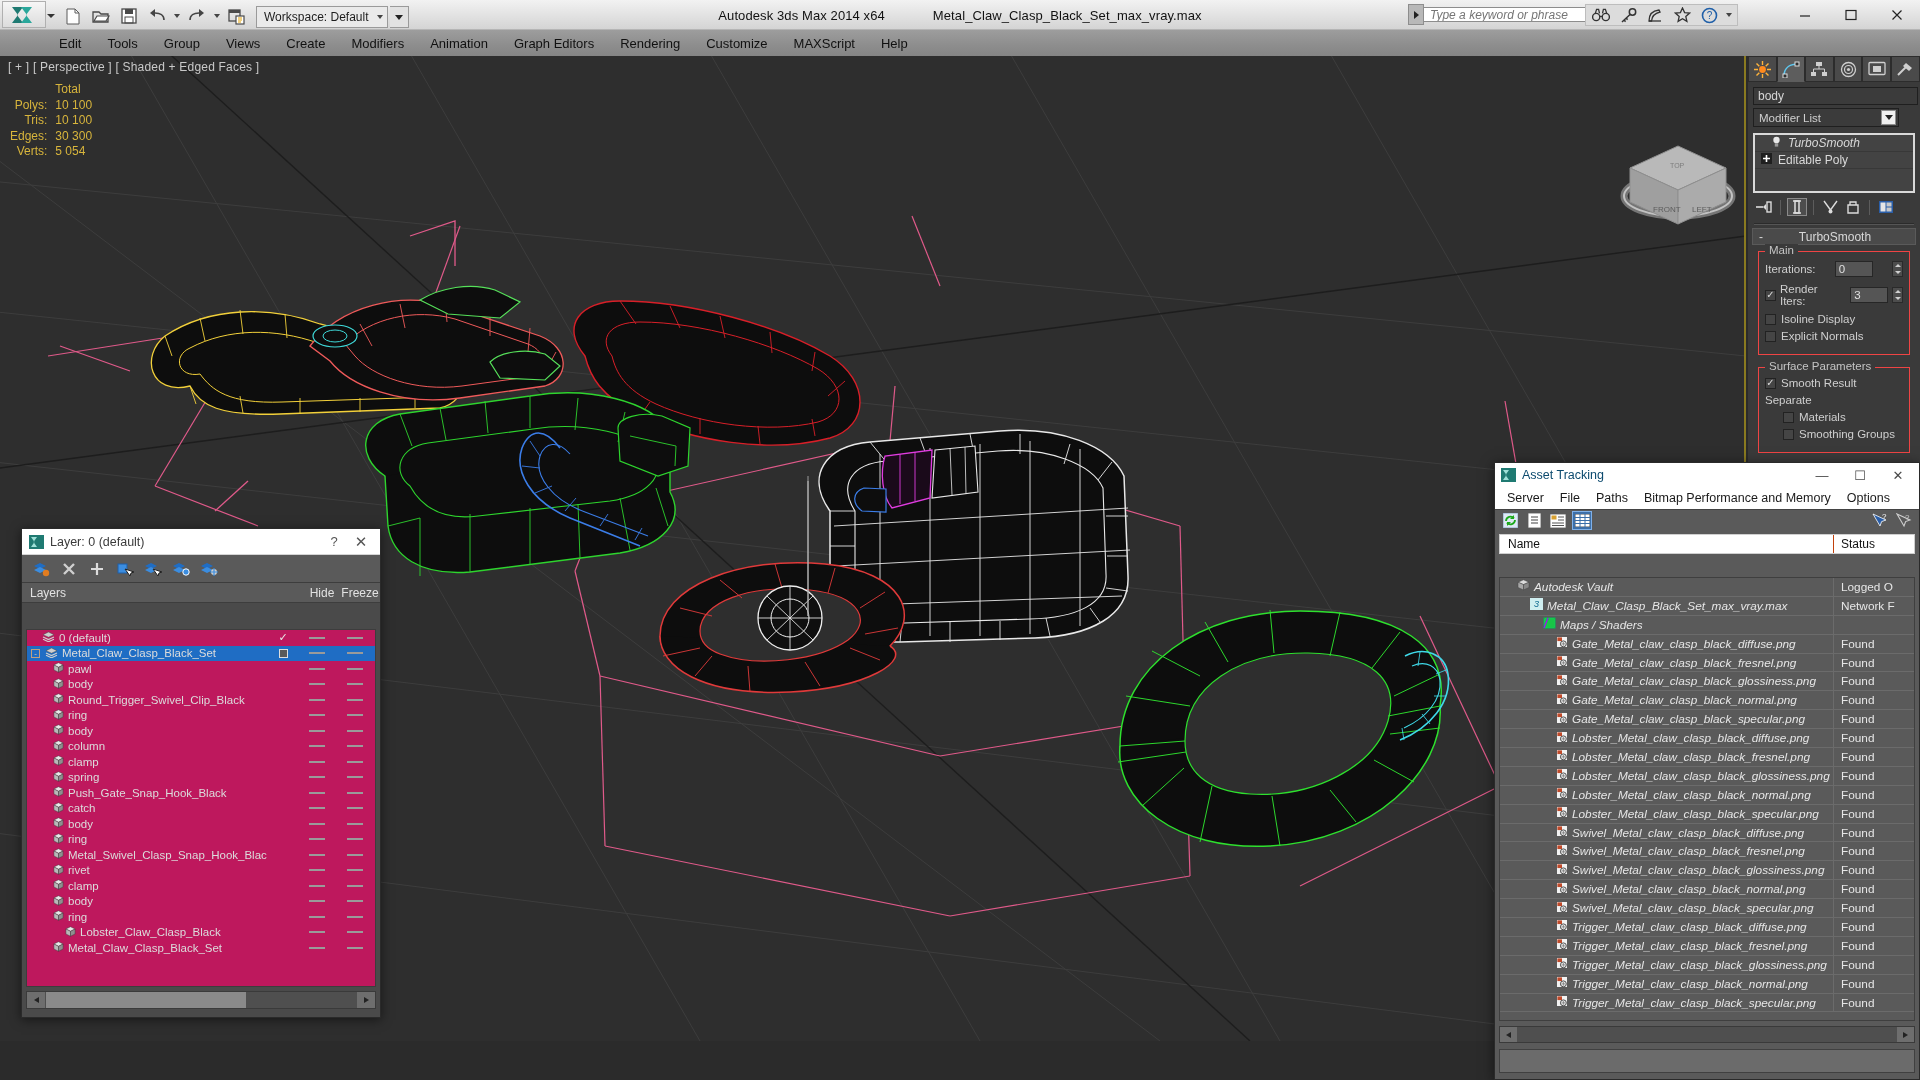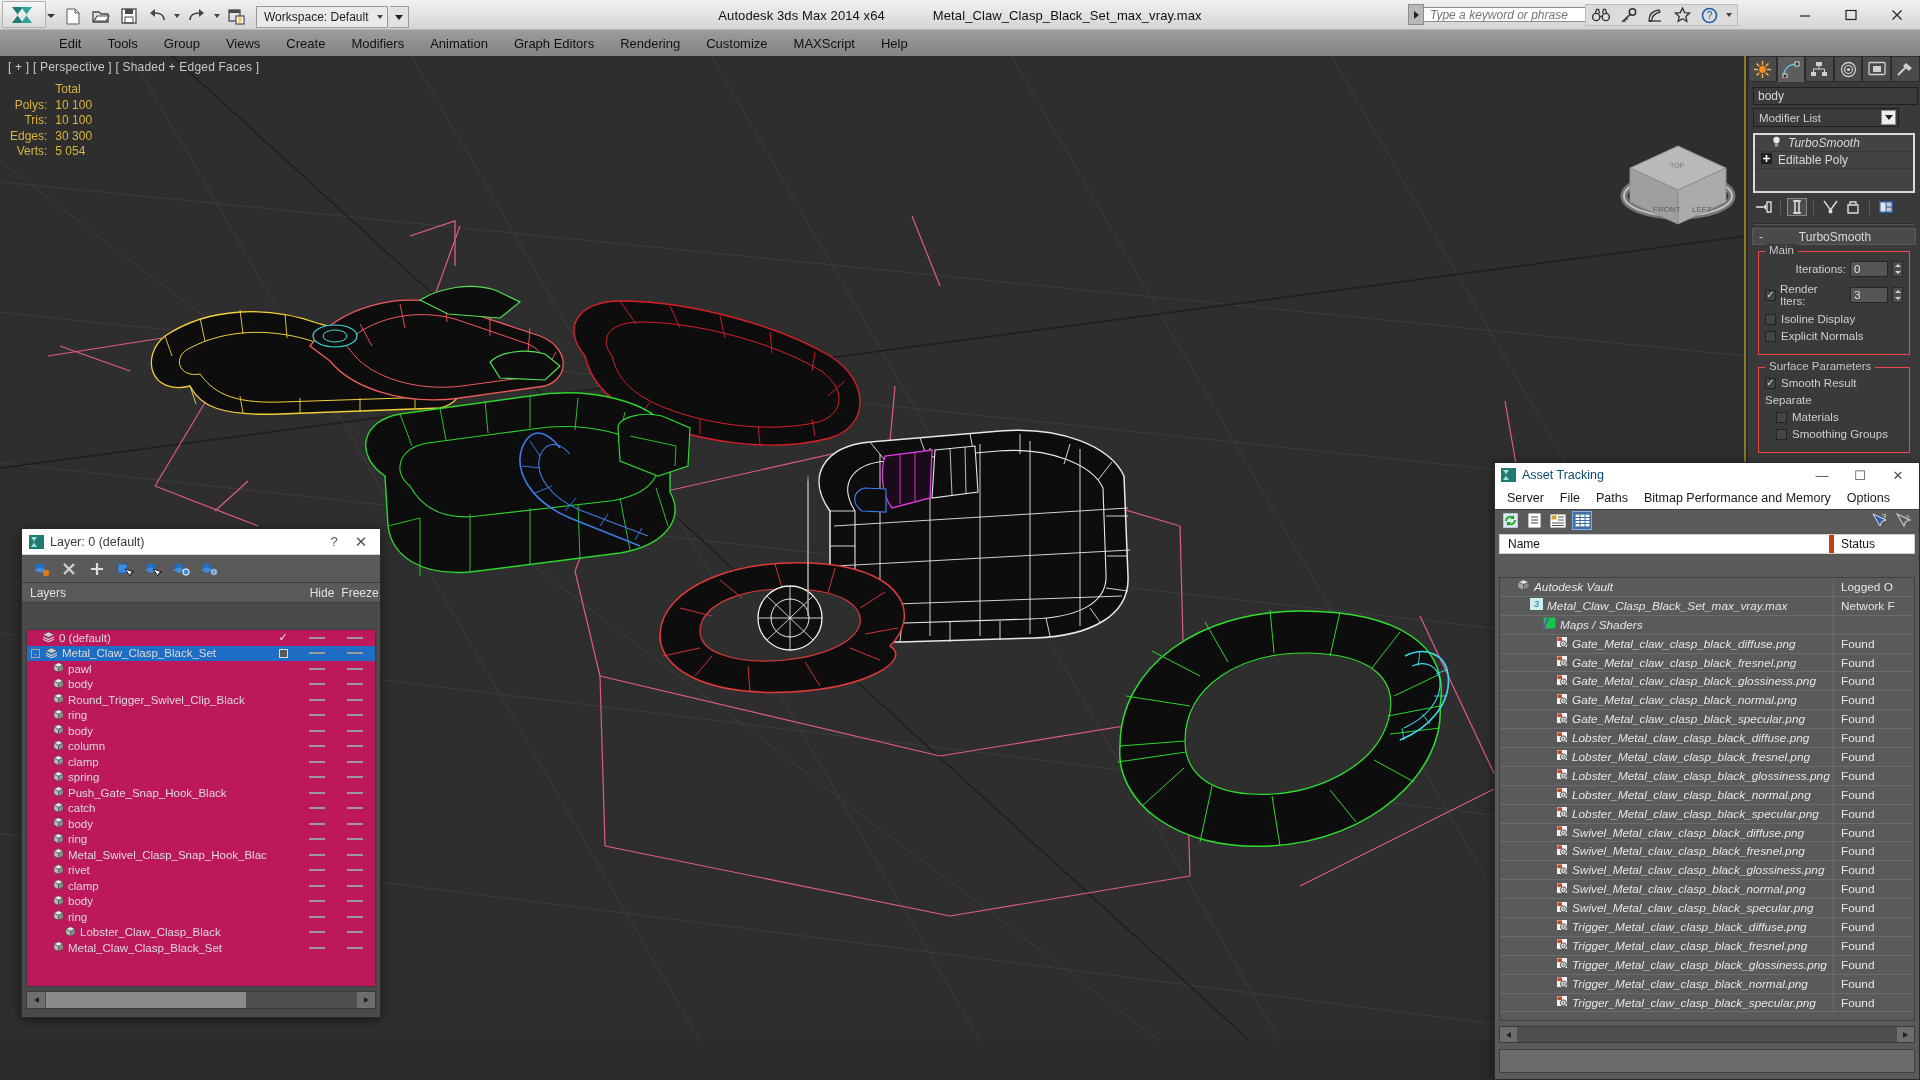--- a/index.html
+++ b/index.html
@@ -90,34 +90,34 @@
   .vline { width:1px;height:15px;background:#5c5c5c;margin:0 3px; }
   .divider { height:2px; background:#555; margin:3px 6px; border-top:1px solid #2b2b2b; }
   .rollout { margin:2px 4px 0 4px; }
   .rollhdr { height:17px; background:#4a4a4a; border:1px solid #5a5a5a; display:flex; align-items:center;
     color:#d8d8d8; font-size:12px; }
   .rollhdr .minus { width:16px; text-align:center; }
   .rollhdr .t { flex:1; text-align:center; padding-right:14px; }
   .group { margin:6px 6px 0 6px; border:1px solid #ef4444; padding:9px 6px 7px 6px; position:relative; }
   .group > .gtitle { position:absolute; top:-8px; left:6px; background:#3a3a3a; padding:0 4px;
     font-size:11.5px; color:#c4c4c4; }
-  .prow { display:flex; align-items:center; justify-content:flex-end; gap:4px; margin-bottom:6px; }
+  .prow { display:flex; align-items:center; justify-content:space-between; gap:4px; margin-bottom:6px; }
   .plabel { font-size:11.5px; color:#cfcfcf; }
   .spinbox { width:38px; height:16px; background:#555; border:1px solid #262626; color:#e0e0e0;
     font-size:11.5px; padding:0 3px; display:flex; align-items:center; }
   .spinner { width:11px; height:16px; background:#4d4d4d; border:1px solid #2a2a2a;
     display:flex; flex-direction:column; align-items:center; justify-content:space-around; }
   .spinner i { width:0;height:0;border-left:3px solid transparent;border-right:3px solid transparent; display:block;}
   .spinner i.u { border-bottom:3px solid #d0d0d0; }
   .spinner i.d { border-top:3px solid #d0d0d0; }
   .ck { display:flex; align-items:center; gap:5px; margin-bottom:5px; }
   .ckbox { width:11px;height:11px;background:#454545;border:1px solid #222; display:flex;align-items:center;justify-content:center; }
   .ckbox.on::after { content:"\2713"; color:#dcdcdc; font-size:10px; line-height:10px; }
   .cklbl { font-size:11.5px; color:#cfcfcf; }
-  .indent { margin-left:11px; }
+  .indent { margin-left:18px; }
 
   
   .layerdlg { position:absolute; left:21px; top:528px; width:360px; height:490px;
     background:#4a4a4a; border:1px solid #2a2a2a; box-shadow:0 2px 10px rgba(0,0,0,.5); }
   .ldlg-title { height:26px; background:#fff; display:flex; align-items:center; padding:0 4px;
     border-bottom:1px solid #d5d5d5; }
   .ldlg-title .ic { width:20px;height:20px;display:flex;align-items:center;justify-content:center;}
   .ldlg-title .t { flex:1; font-size:12.5px; color:#3b3b3b; padding-left:4px; }
   .ldlg-title .q { width:24px; text-align:center; font-size:13px; color:#555; }
   .ldlg-title .x { width:30px; text-align:center; font-size:15px; color:#555; }
@@ -161,21 +161,21 @@
   .adlg-menu { height:22px; background:#fff; display:flex; align-items:center; padding-left:4px;
     font-size:12.5px; color:#1a1a1a; gap:0; }
   .adlg-menu span { padding:2px 8px; }
   .adlg-tools { height:22px; background:#5a5a5a; display:flex; align-items:center; gap:4px; padding:0 5px;
     border-top:1px solid #434343; }
   .adlg-tools .ti { width:20px; height:19px; display:flex; align-items:center; justify-content:center; }
   .adlg-tools .ti.active { background:#3d6fa8; border:1px solid #7fb0e8; }
   .adlg-tools .sp { flex:1; }
   .ahdr { display:flex; height:20px; background:#fff; border:1px solid #cfcfcf; margin:3px 4px 0 4px;
     font-size:12px; color:#111; align-items:center; }
-  .ahdr .n { flex:1; padding-left:8px; border-right:5px solid #c2410c; height:100%; display:flex; align-items:center;}
+  .ahdr .n { flex:1; padding-left:8px; border-right:1px solid #c2410c; height:100%; display:flex; align-items:center;}
   .ahdr .s { width:80px; padding-left:7px; }
   .alist { position:absolute; left:4px; right:4px; top:114px; bottom:58px; background:#5a5a5a;
     border:1px solid #3f3f3f; overflow:hidden; }
   .arow { display:flex; height:18.9px; align-items:center; font-size:11.8px; color:#e6e6e6;
     border-bottom:1px solid #6b6b6b; }
   .arow .n { flex:1; display:flex; align-items:center; gap:4px; overflow:hidden; white-space:nowrap;
     border-right:1px solid #6b6b6b; height:100%;font-style:italic; }
   .arow .s { width:80px; padding-left:7px; white-space:nowrap; overflow:hidden; }
   .pngico { width:12px;height:12px;flex:0 0 12px; }
   .ahscroll { position:absolute; left:4px; right:4px; bottom:36px; height:17px; background:#4f4f4f;

